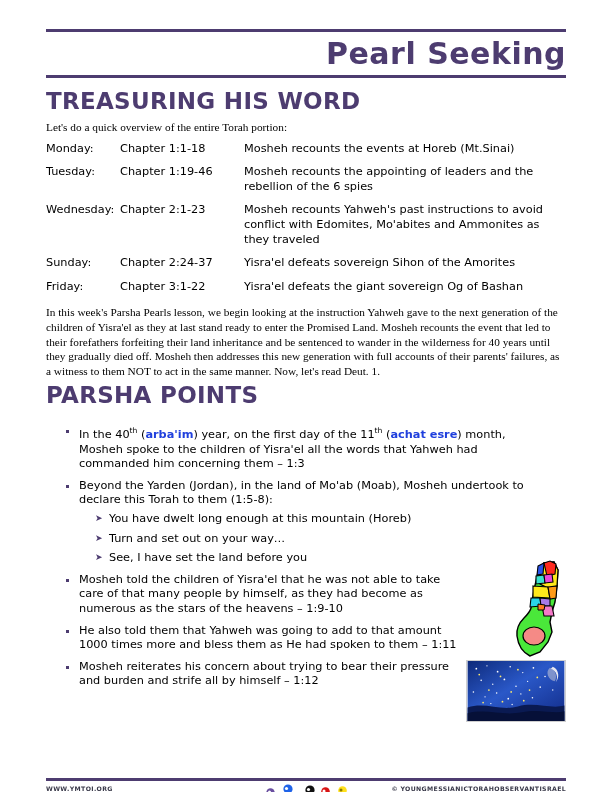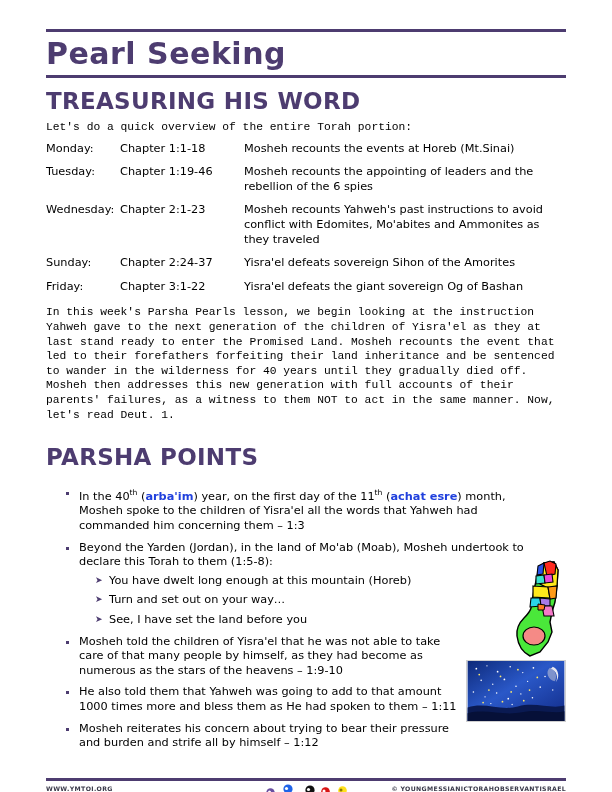--- a/index.html
+++ b/index.html
@@ -22,21 +22,21 @@
     padding: 0 46px;
   }
 
   
   .rule-top {
     height: 3px;
     background: #4d3c70;
     margin-top: 29px;
   }
   .doc-title {
-    text-align: left;
+    text-align: right;
     color: #4d3c70;
     font-family: "DejaVu Sans", sans-serif;
     font-size: 30px;
     font-weight: bold;
     letter-spacing: 0.5px;
     line-height: 38px;
     padding: 3px 0 2px;
   }
   .rule-under {
     height: 3px;
@@ -47,27 +47,27 @@
   .h-section {
     color: #4d3c70;
     font-size: 23px;
     font-weight: bold;
     letter-spacing: 0.3px;
     margin: 10px 0 6px 0;
     text-transform: uppercase;
     font-family: "DejaVu Sans", sans-serif;
   }
   .h-section.second {
-    margin-top: 22px;
+    margin-top: 4px;
     margin-bottom: 8px;
   }
 
   
   .body-text {
-    font-family: Liberation Mono, monospace;
+    font-family: Liberation Serif, serif;
     font-size: 11.3px;
     line-height: 14.6px;
     color: #000;
   }
   .intro-line {
     margin-bottom: 7px;
   }
 
   
   table.overview {

